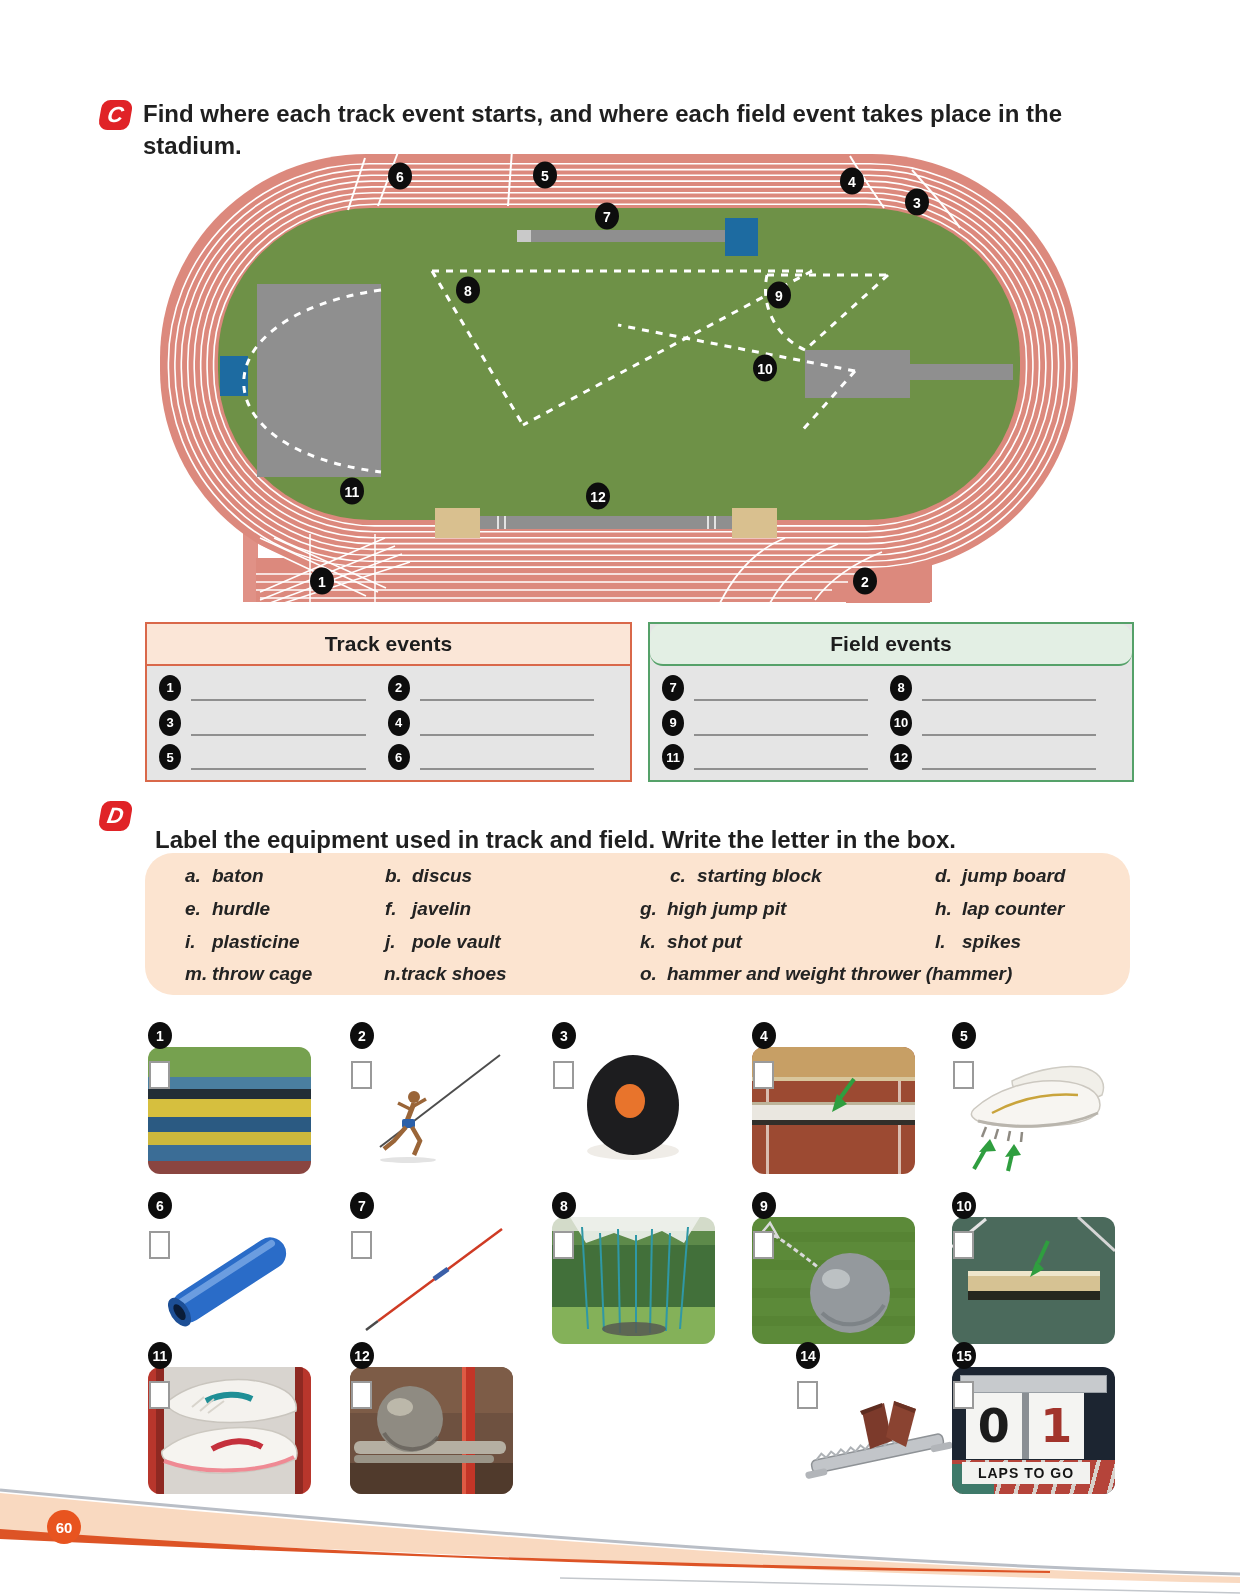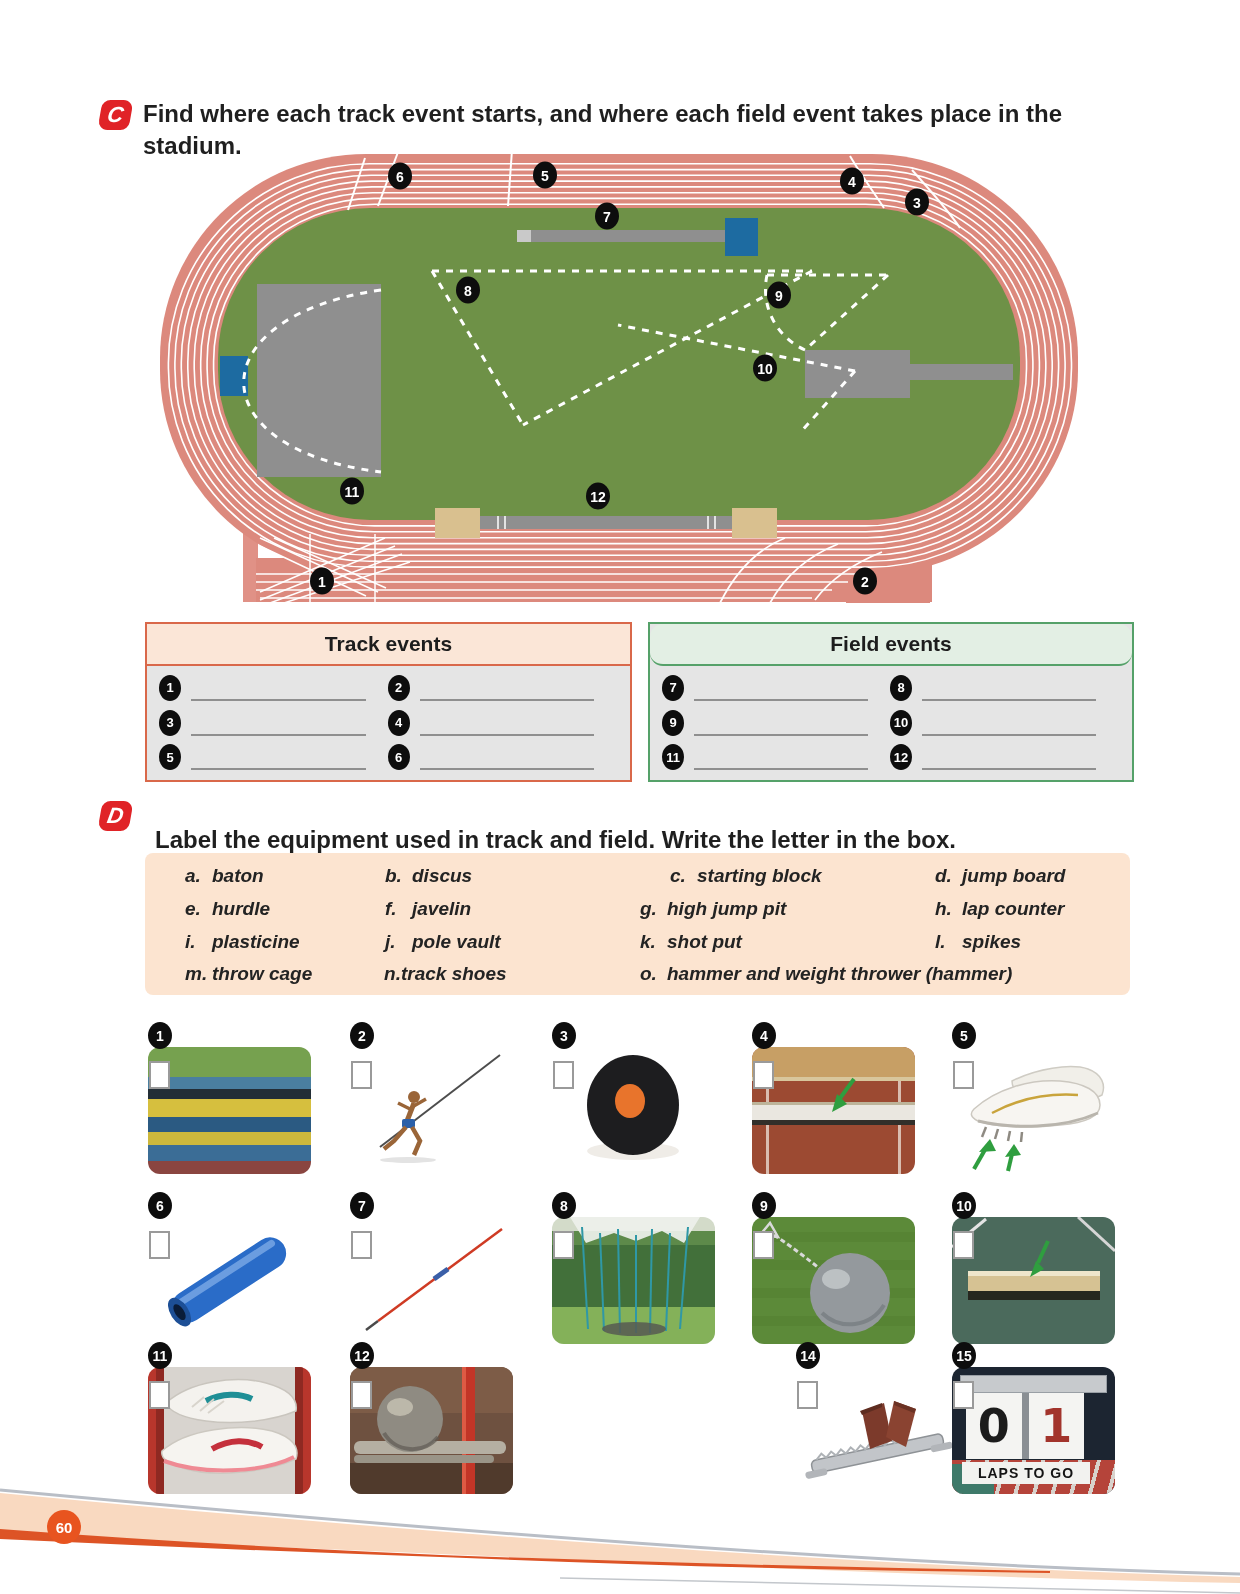--- a/index.html
+++ b/index.html
@@ -29,21 +29,21 @@
   .evt-body{display:flex;flex-direction:column;justify-content:space-evenly;
             height:calc(100% - 43px);padding:0 14px 4px 12px;}
   .evt-row{display:flex;}
   .evt-entry{display:flex;align-items:flex-end;width:50%;}
   .circle-num{flex:none;width:22px;height:26px;background:#0d0d0d;border-radius:50%;color:#fff;
               font-size:13px;font-weight:bold;display:flex;align-items:center;justify-content:center;
               margin-right:10px;}
   .answer-line{flex:1;border-bottom:2px solid #8f8f8f;height:20px;margin-right:22px;}
 
   
-  #wordBank{position:absolute;left:145px;top:853px;width:985px;height:142px;background:#fce4d0;border-radius:8px;}
+  #wordBank{position:absolute;left:145px;top:853px;width:985px;height:142px;background:#fce4d0;border-radius:28px;}
   .wb-item{position:absolute;font-style:italic;font-weight:bold;font-size:19px;color:#232323;white-space:nowrap;}
   .wb-letter{display:inline-block;min-width:27px;}
 
   
   .eq-cell{position:absolute;width:170px;height:160px;}
   .num-badge{position:absolute;left:0;top:0;width:24px;height:27px;background:#0d0d0d;border-radius:50%;
              color:#fff;font-weight:bold;font-size:14px;display:flex;align-items:center;
              justify-content:center;z-index:4;}
   .answer-box{position:absolute;left:1px;top:39px;width:17px;height:24px;background:#fff;
               border:2px solid #9a9a9a;z-index:3;}

